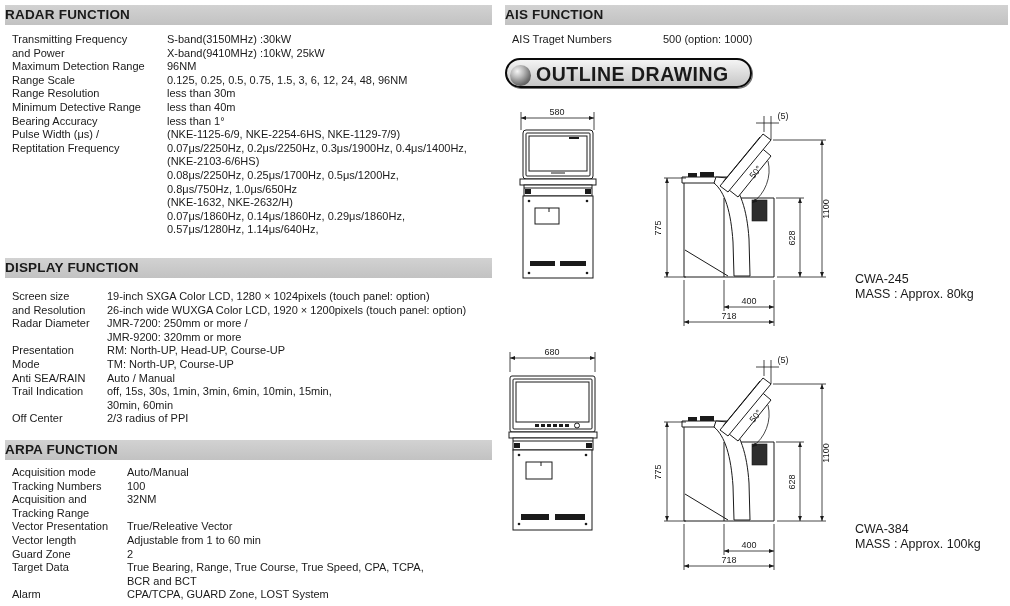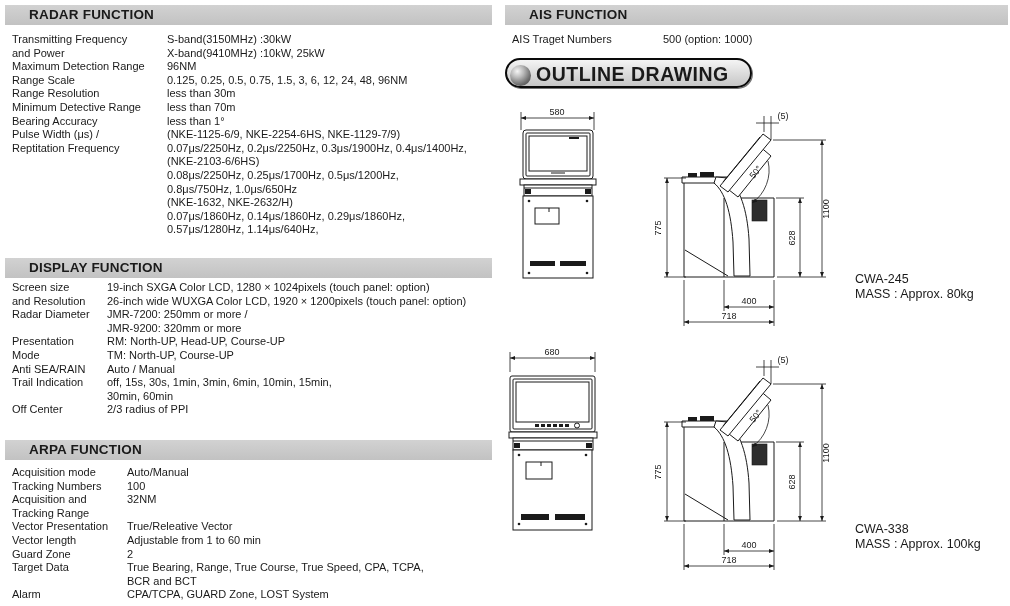--- a/index.html
+++ b/index.html
@@ -7,21 +7,21 @@
     width:1010px;height:606px;position:relative;background:#ffffff;
     font-family:"Liberation Sans","DejaVu Sans",sans-serif;color:#1a1a1a;
     overflow:hidden;
   }
   .col-left{position:absolute;left:5px;top:5px;width:487px;}
   .col-right{position:absolute;left:505px;top:5px;width:503px;}
   .sec{position:absolute;left:0;width:100%;}
   .sec-header{
     background:linear-gradient(180deg,#d2d2d2,#c2c2c2);
     height:20px;line-height:20px;font-weight:bold;font-size:13.5px;
-    padding-left:24px;letter-spacing:.2px;box-sizing:border-box;
+    padding-left:0;letter-spacing:.2px;box-sizing:border-box;
   }
   .spec-table{padding:8px 0 0 7px;font-size:11px;line-height:13.6px;}
   .spec-row{display:flex;white-space:nowrap;}
   .spec-label{flex:0 0 var(--lw);}
   .spec-value{flex:1;}
   .t-radar{--lw:155px;}
   .t-display{--lw:95px;}
   .t-arpa{--lw:115px;}
   .t-ais{--lw:151px;}
 
@@ -83,21 +83,21 @@
         <div class="spec-row">
           <span class="spec-label">Range Scale</span>
           <span class="spec-value">0.125, 0.25, 0.5, 0.75, 1.5, 3, 6, 12, 24, 48, 96NM</span>
         </div>
         <div class="spec-row">
           <span class="spec-label">Range Resolution</span>
           <span class="spec-value">less than 30m</span>
         </div>
         <div class="spec-row">
           <span class="spec-label">Minimum Detective Range</span>
-          <span class="spec-value">less than 70m</span>
+          <span class="spec-value">less than 40m</span>
         </div>
         <div class="spec-row">
           <span class="spec-label">Bearing Accuracy</span>
           <span class="spec-value">less than 1°</span>
         </div>
         <div class="spec-row">
           <span class="spec-label">Pulse Width (μs) /</span>
           <span class="spec-value">(NKE-1125-6/9, NKE-2254-6HS, NKE-1129-7/9)</span>
         </div>
         <div class="spec-row">
@@ -128,21 +128,21 @@
           <span class="spec-label"></span>
           <span class="spec-value">0.57μs/1280Hz, 1.14μs/640Hz,</span>
         </div>
     </div>
   </section>
 
   <section class="sec" style="top:253px">
     <div class="sec-header">
       <span>DISPLAY FUNCTION</span>
     </div>
-    <div class="spec-table t-display" style="padding-top:3px">
+    <div class="spec-table t-display" style="padding-top:12px">
       <div class="spec-row">
           <span class="spec-label">Screen size</span>
           <span class="spec-value">19-inch SXGA Color LCD, 1280 × 1024pixels (touch panel: option)</span>
         </div>
         <div class="spec-row">
           <span class="spec-label">and Resolution</span>
           <span class="spec-value">26-inch wide WUXGA Color LCD, 1920 × 1200pixels (touch panel: option)</span>
         </div>
         <div class="spec-row">
           <span class="spec-label">Radar Diameter</span>
@@ -411,17 +411,17 @@
       <line class="dl" x1="122" y1="176" x2="122" y2="222"></line>
       <line class="dl" x1="72" y1="203" x2="122" y2="203" marker-start="url(#ahs)" marker-end="url(#ah)"></line>
       <text class="dt" x="97" y="200">400</text>
       <line class="dl" x1="32" y1="176" x2="32" y2="222"></line>
       <line class="dl" x1="32" y1="218" x2="122" y2="218" marker-start="url(#ahs)" marker-end="url(#ah)"></line>
       <text class="dt" x="77" y="215">718</text>
     </svg>
   </div>
 
   <div class="model-label" style="left:350px;top:517px">
-    <div>CWA-338</div>
+    <div>CWA-384</div>
     <div>MASS : Approx. 100kg</div>
   </div>
 
 </div>
 
 </body></html>

